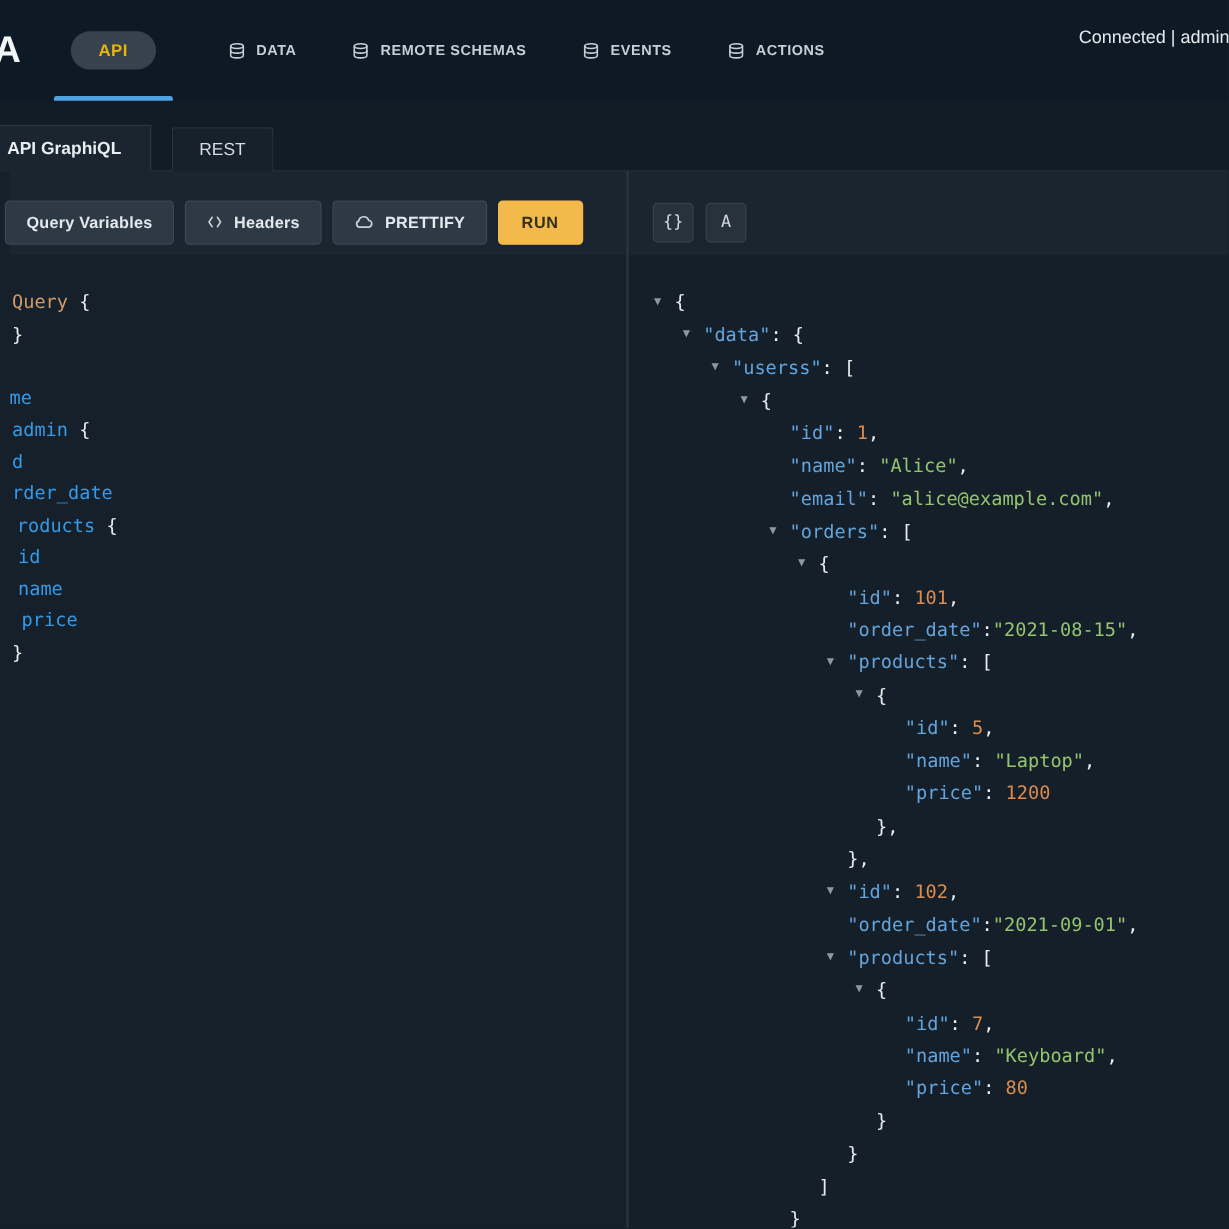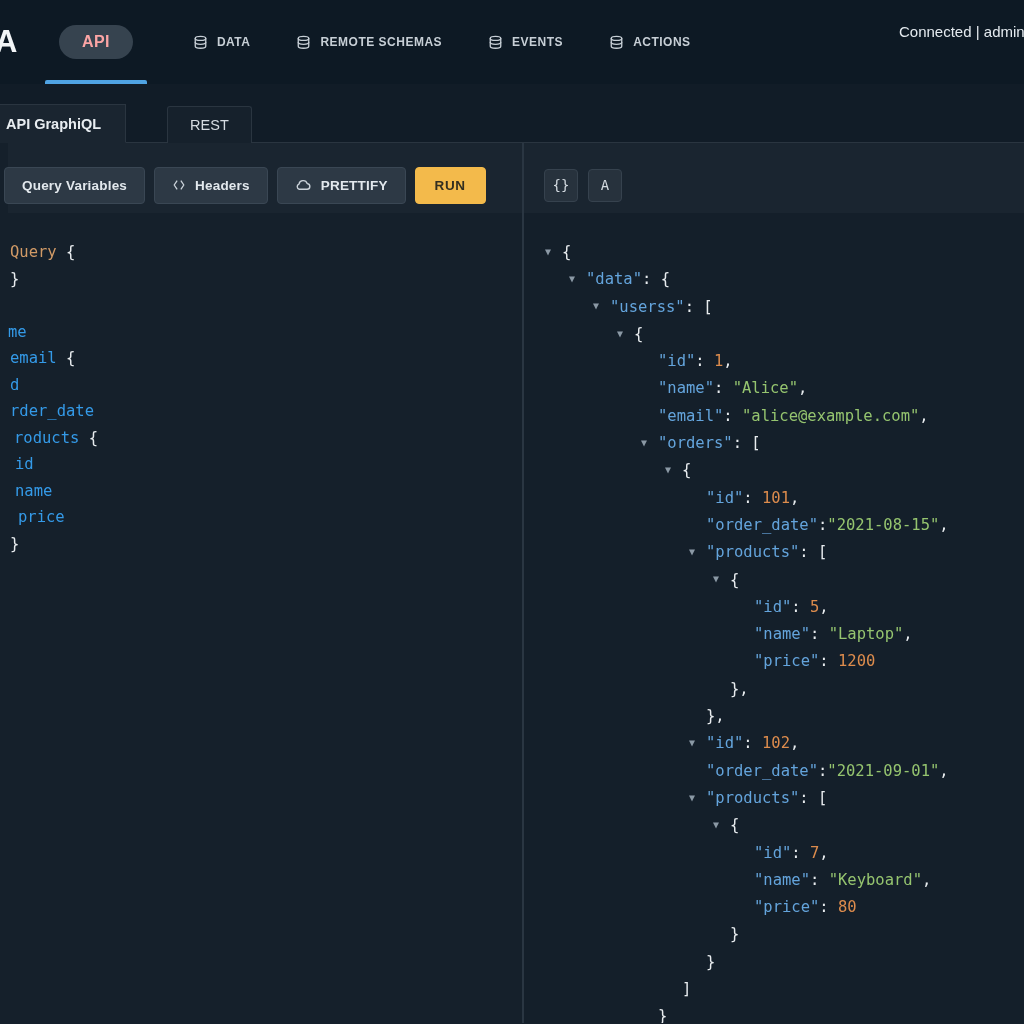--- a/index.html
+++ b/index.html
@@ -18,22 +18,22 @@
   }
   .logo {
     font-size:31px; font-weight:bold; color:#F2F5F7;
     margin-left:-5px; width:30px; flex:0 0 auto;
   }
   .api-wrap {
     position:relative; height:100%; display:flex; align-items:center;
     margin-left:20px; padding:0 14px;
   }
   .api-pill {
-    background:#36434F; color:#fca5a5; border-radius:17px;
-    padding:8px 23px; font-size:16px; font-weight:600; letter-spacing:.4px;
+    background:#36434F; color:#eab308; border-radius:17px;
+    padding:8px 23px; font-size:14px; font-weight:600; letter-spacing:.4px;
   }
   .api-underline {
     position:absolute; left:0; right:0; bottom:0; height:4px;
     background:#4FA3E3; border-radius:2px 2px 0 0;
   }
   .nav-items { display:flex; align-items:center; gap:46px; margin-left:46px; }
   .nav-item {
     display:flex; align-items:center; gap:9px;
     color:#C7CFD6; font-size:12px; font-weight:600; letter-spacing:.5px;
     cursor:pointer;
@@ -41,21 +41,21 @@
   .nav-icon { display:flex; align-items:center; }
   .nav-icon svg { stroke:#C7CFD6; fill:none; stroke-width:1.4; stroke-linecap:round; }
   .status {
     position:absolute; left:899px; top:23px; width:130px; overflow:hidden;
     color:#E4EAEF; font-size:15px; white-space:nowrap;
   }
 
   
   .tabbar {
     height:59px; background:#111C27; border-bottom:1px solid #2A3540;
-    display:flex; align-items:flex-end;gap:24px;
+    display:flex; align-items:flex-end;
   }
   .tab {
     display:flex; align-items:center; padding:6px 22px;
     font-size:14.5px; color:#D6DCE2; cursor:pointer;
     border:1px solid #2A3540; border-bottom:none; margin-bottom:-1px;
     height:39px;
   }
   .tab.active {
     background:#1A2530; font-weight:600; color:#E8EDF1;
     border-left:none; border-bottom:1px solid #1A2530; padding:0 24px 0 6px;
@@ -201,21 +201,21 @@
       </button>
       <button class="btn run">
         <span>RUN</span>
       </button>
     </div>
     <div class="editor" id="editor">
         <div class="cl" style="padding-left: 2px;"><span class="tw">Query </span><span class="tp">{</span></div>
         <div class="cl" style="padding-left: 2px;"><span class="tp">}</span></div>
         <div class="cl" style="padding-left: 2px;">&nbsp;</div>
         <div class="cl" style="padding-left: 0;"><span class="tf">me</span></div>
-        <div class="cl" style="padding-left: 2px;"><span class="tf">email </span><span class="tp">{</span></div>
+        <div class="cl" style="padding-left: 2px;"><span class="tf">admin </span><span class="tp">{</span></div>
         <div class="cl" style="padding-left: 2px;"><span class="tf">d</span></div>
         <div class="cl" style="padding-left: 2px;"><span class="tf">rder_date</span></div>
         <div class="cl" style="padding-left: 6px;"><span class="tf">roducts </span><span class="tp">{</span></div>
         <div class="cl" style="padding-left: 7px;"><span class="tf">id</span></div>
         <div class="cl" style="padding-left: 7px;"><span class="tf">name</span></div>
         <div class="cl" style="padding-left: 10px;"><span class="tf">price</span></div>
         <div class="cl" style="padding-left: 2px;"><span class="tp">}</span></div>
       </div>
   </div>
 

